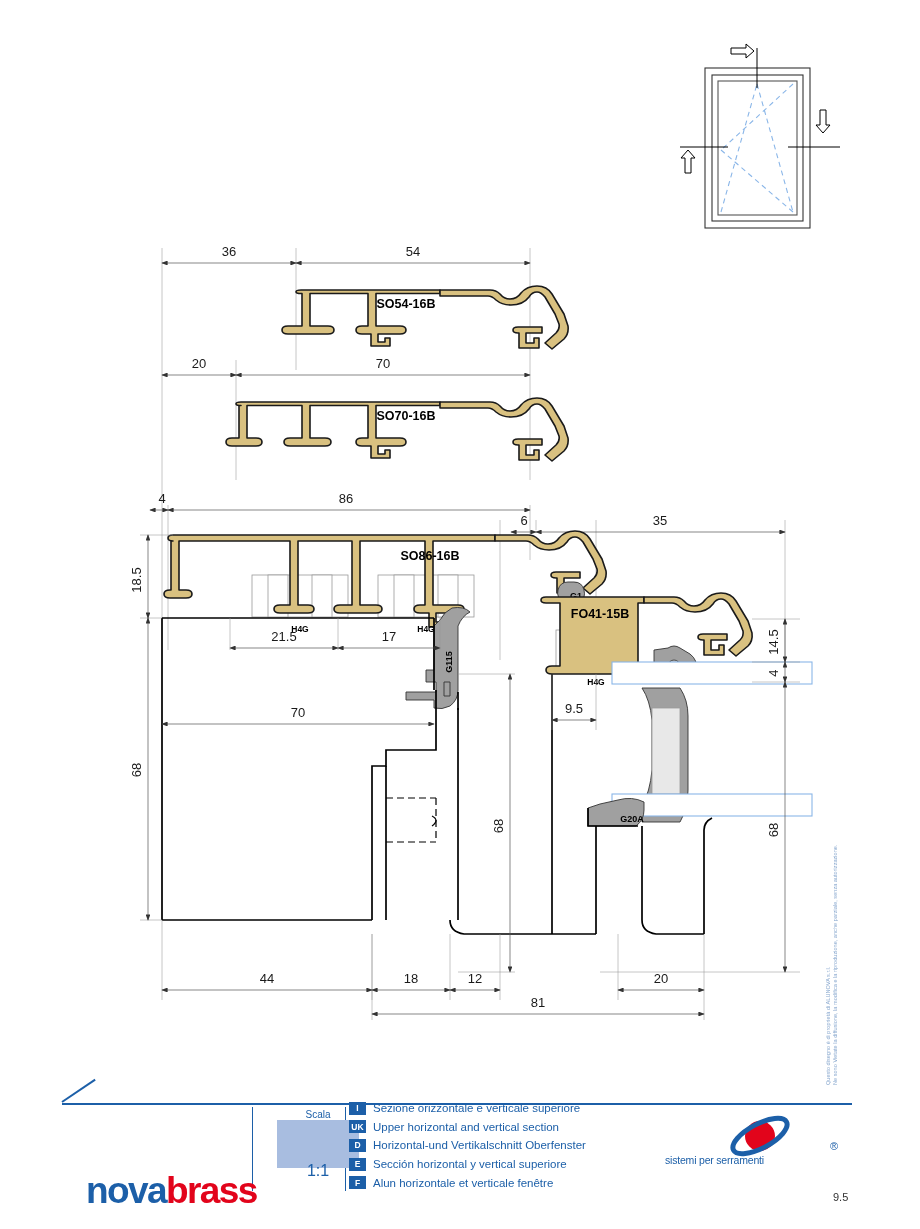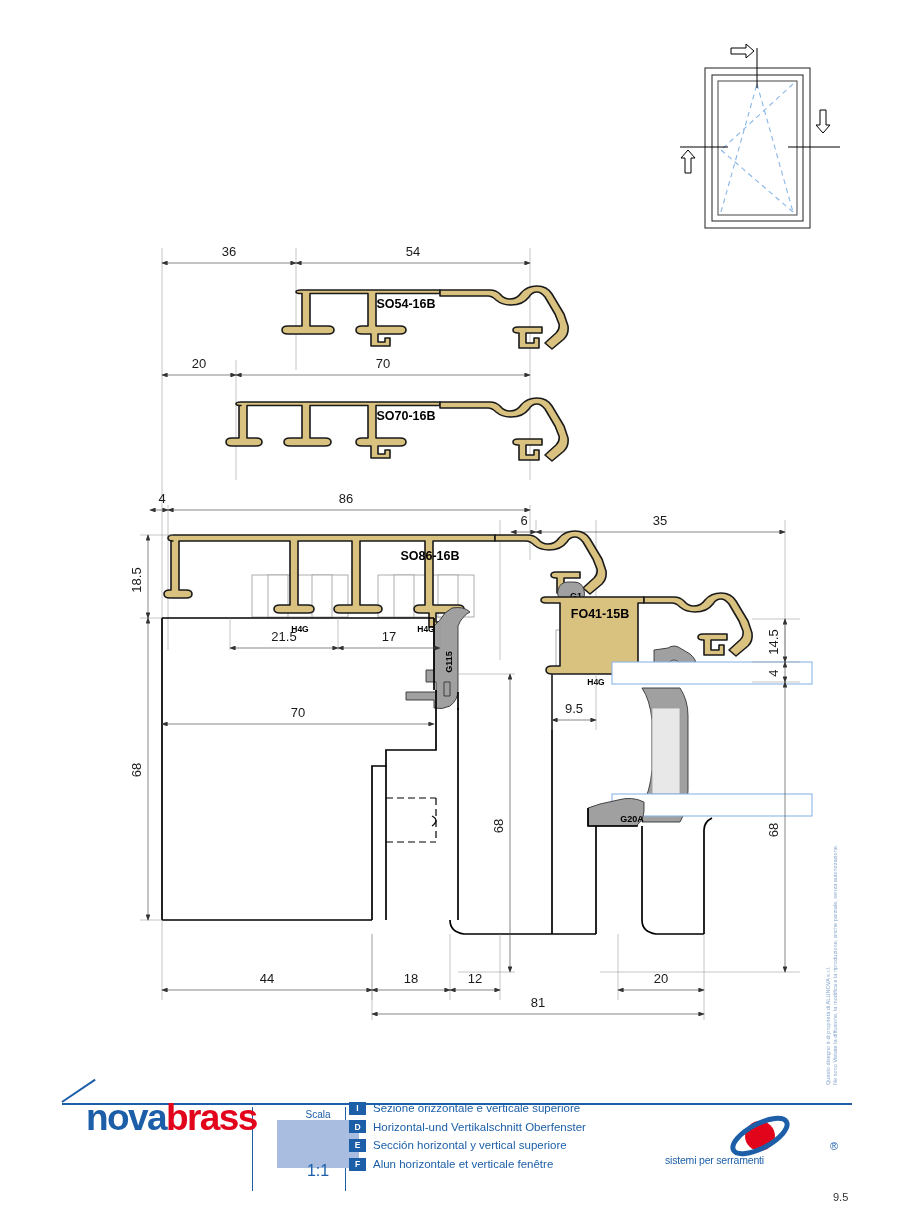--- a/index.html
+++ b/index.html
@@ -13,21 +13,21 @@
   .gask-txt{font-family:"Liberation Sans",sans-serif;font-size:9px;font-weight:bold;fill:#000;}
 
   
   .footer{position:absolute;left:0;top:1085px;width:920px;height:110px;}
   .foot-rule{position:absolute;left:62px;top:18px;width:790px;height:2px;background:#1c5fa8;}
   .foot-rule2{position:absolute;left:62px;top:16px;width:40px;height:2px;background:#1c5fa8;
               transform:rotate(-34deg);transform-origin:left center;}
   .foot-sep{position:absolute;left:252px;top:22px;width:1.4px;height:84px;background:#1c5fa8;}
   .foot-sep2{position:absolute;left:345px;top:22px;width:1.4px;height:84px;background:#1c5fa8;}
 
-  .logo-nb{position:absolute;left:86px;top:1097px;font-size:37px;font-weight:bold;
+  .logo-nb{position:absolute;left:86px;top:1170px;font-size:37px;font-weight:bold;
            letter-spacing:-1.6px;font-family:"Liberation Sans",sans-serif;}
   .logo-nb .nova{color:#1c5fa8;}
   .logo-nb .brass{color:#e2041b;}
 
   .scala-box{position:absolute;left:277px;top:1120px;width:82px;height:48px;
              background:#a8bde0;display:flex;flex-direction:column;
              align-items:center;justify-content:center;}
   .scala-box .lbl{font-size:10px;color:#1c5fa8;line-height:1.3;}
   .scala-box .val{font-size:16px;color:#1c5fa8;font-weight:normal;line-height:1.2;margin-top:40px;}
 
@@ -444,20 +444,24 @@
     <div class="lbl">Scala</div>
     <div class="val">1:1</div>
   </div>
 
   <div class="langs">
     <div class="lang-row">
       <span class="lang-code">I</span>
       <span class="lang-txt">Sezione orizzontale e verticale superiore</span>
     </div>
     <div class="lang-row">
+      <span class="lang-code">UK</span>
+      <span class="lang-txt">Upper horizontal and vertical section</span>
+    </div>
+    <div class="lang-row">
       <span class="lang-code">D</span>
       <span class="lang-txt">Horizontal-und Vertikalschnitt Oberfenster</span>
     </div>
     <div class="lang-row">
       <span class="lang-code">E</span>
       <span class="lang-txt">Sección horizontal y vertical superiore</span>
     </div>
     <div class="lang-row">
       <span class="lang-code">F</span>
       <span class="lang-txt">Alun horizontale et verticale fenêtre</span>

